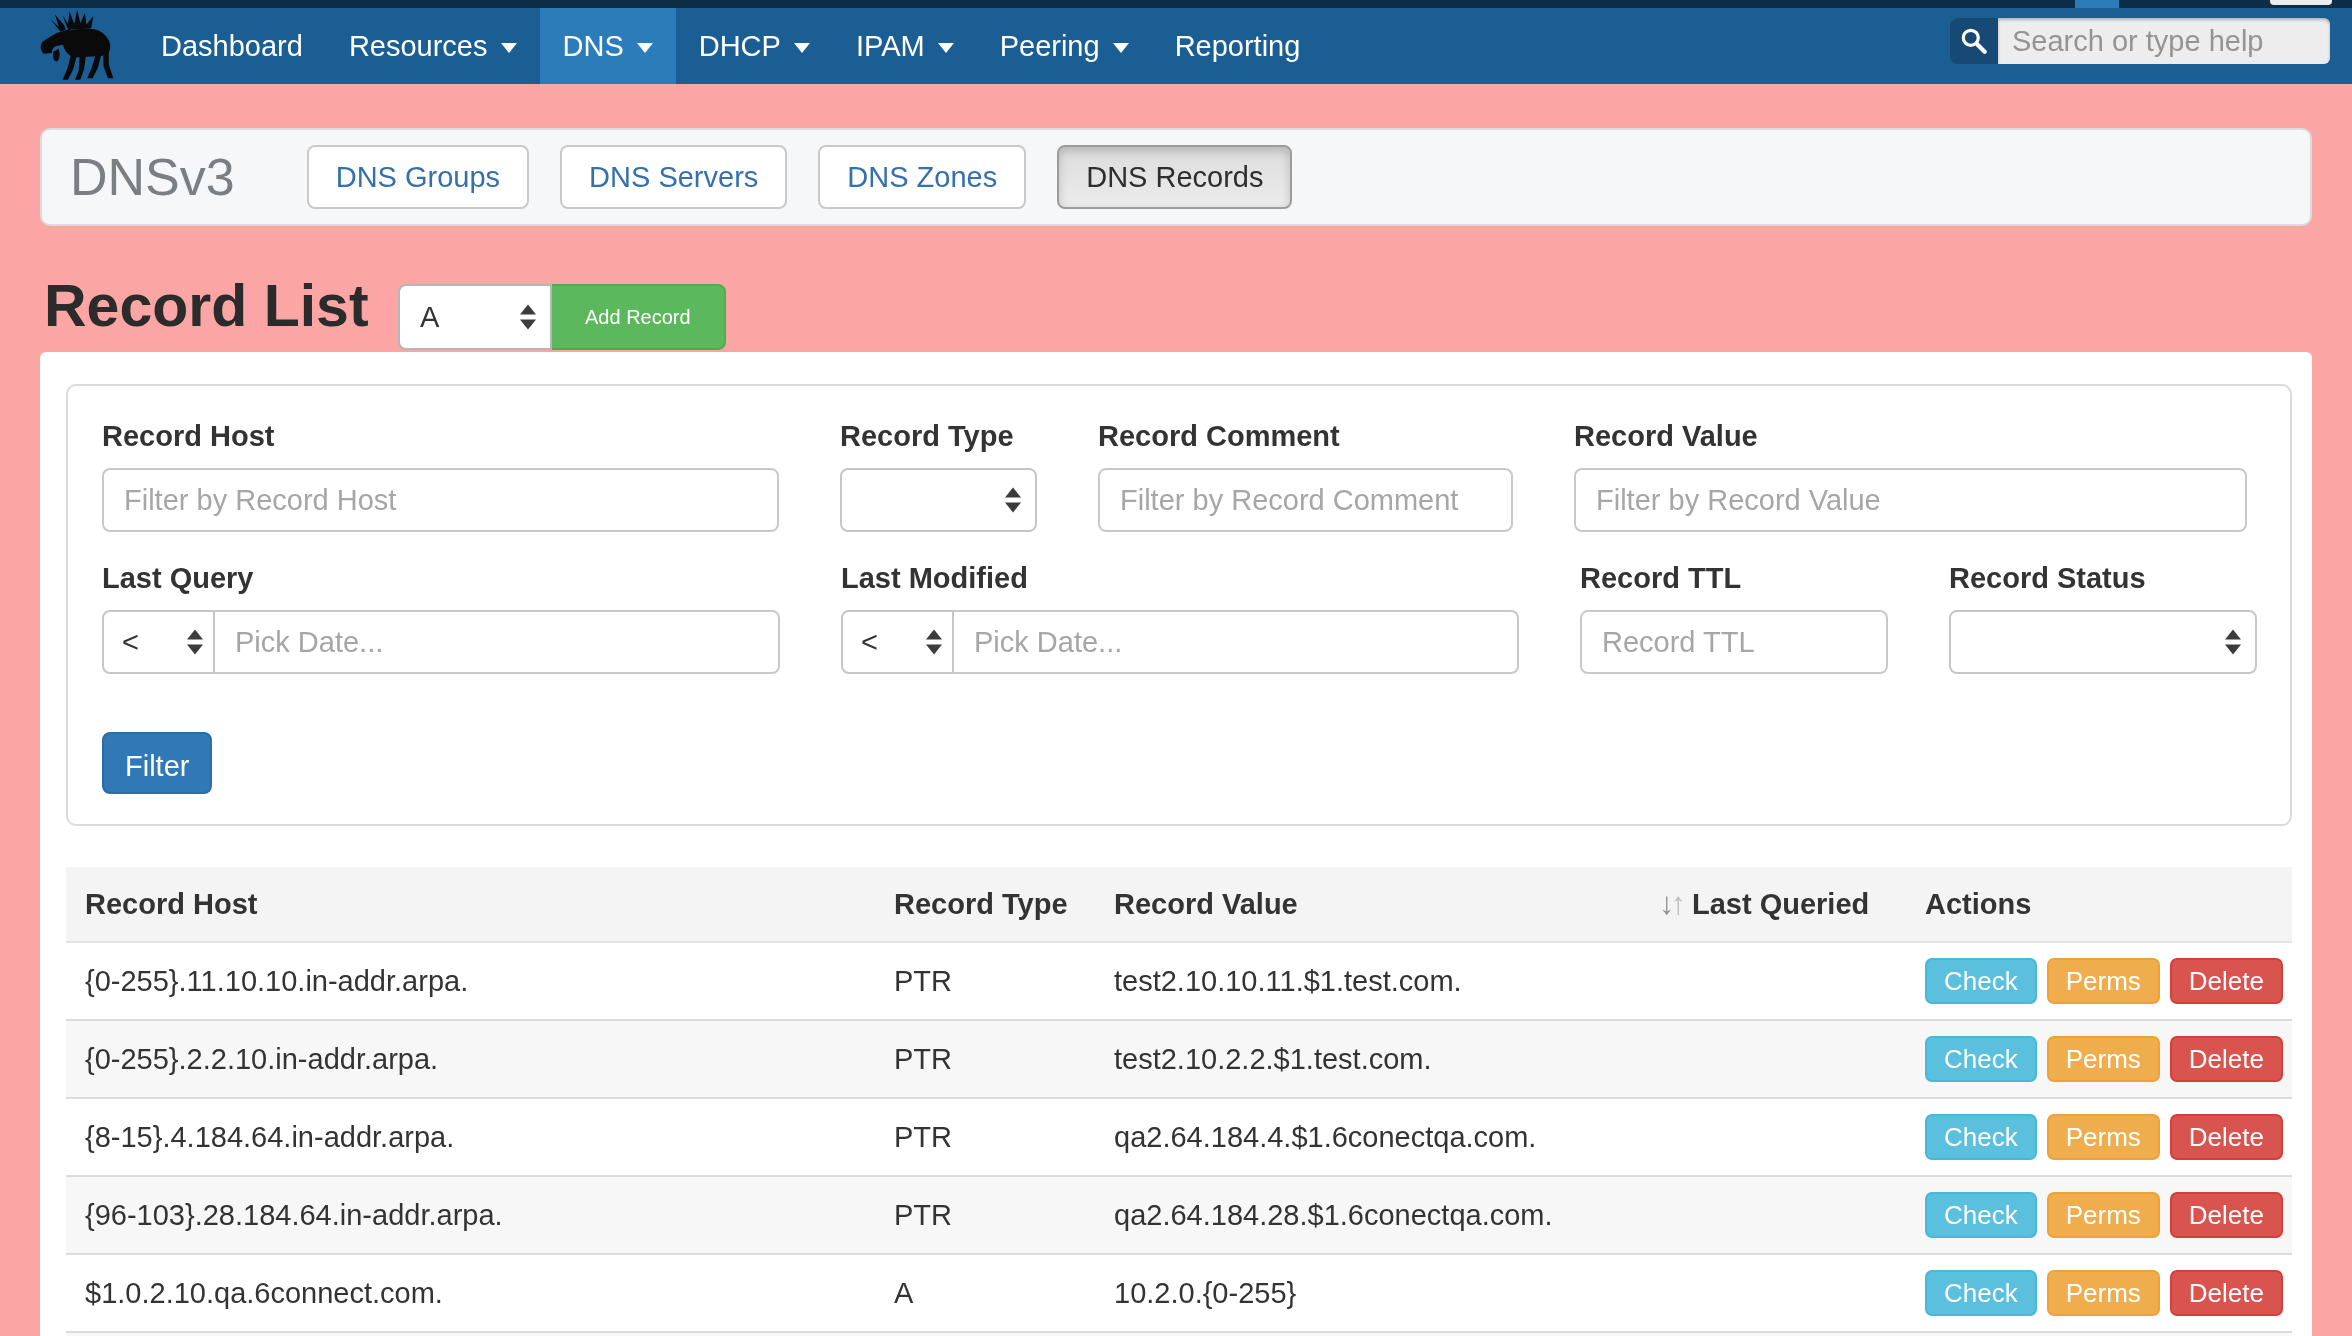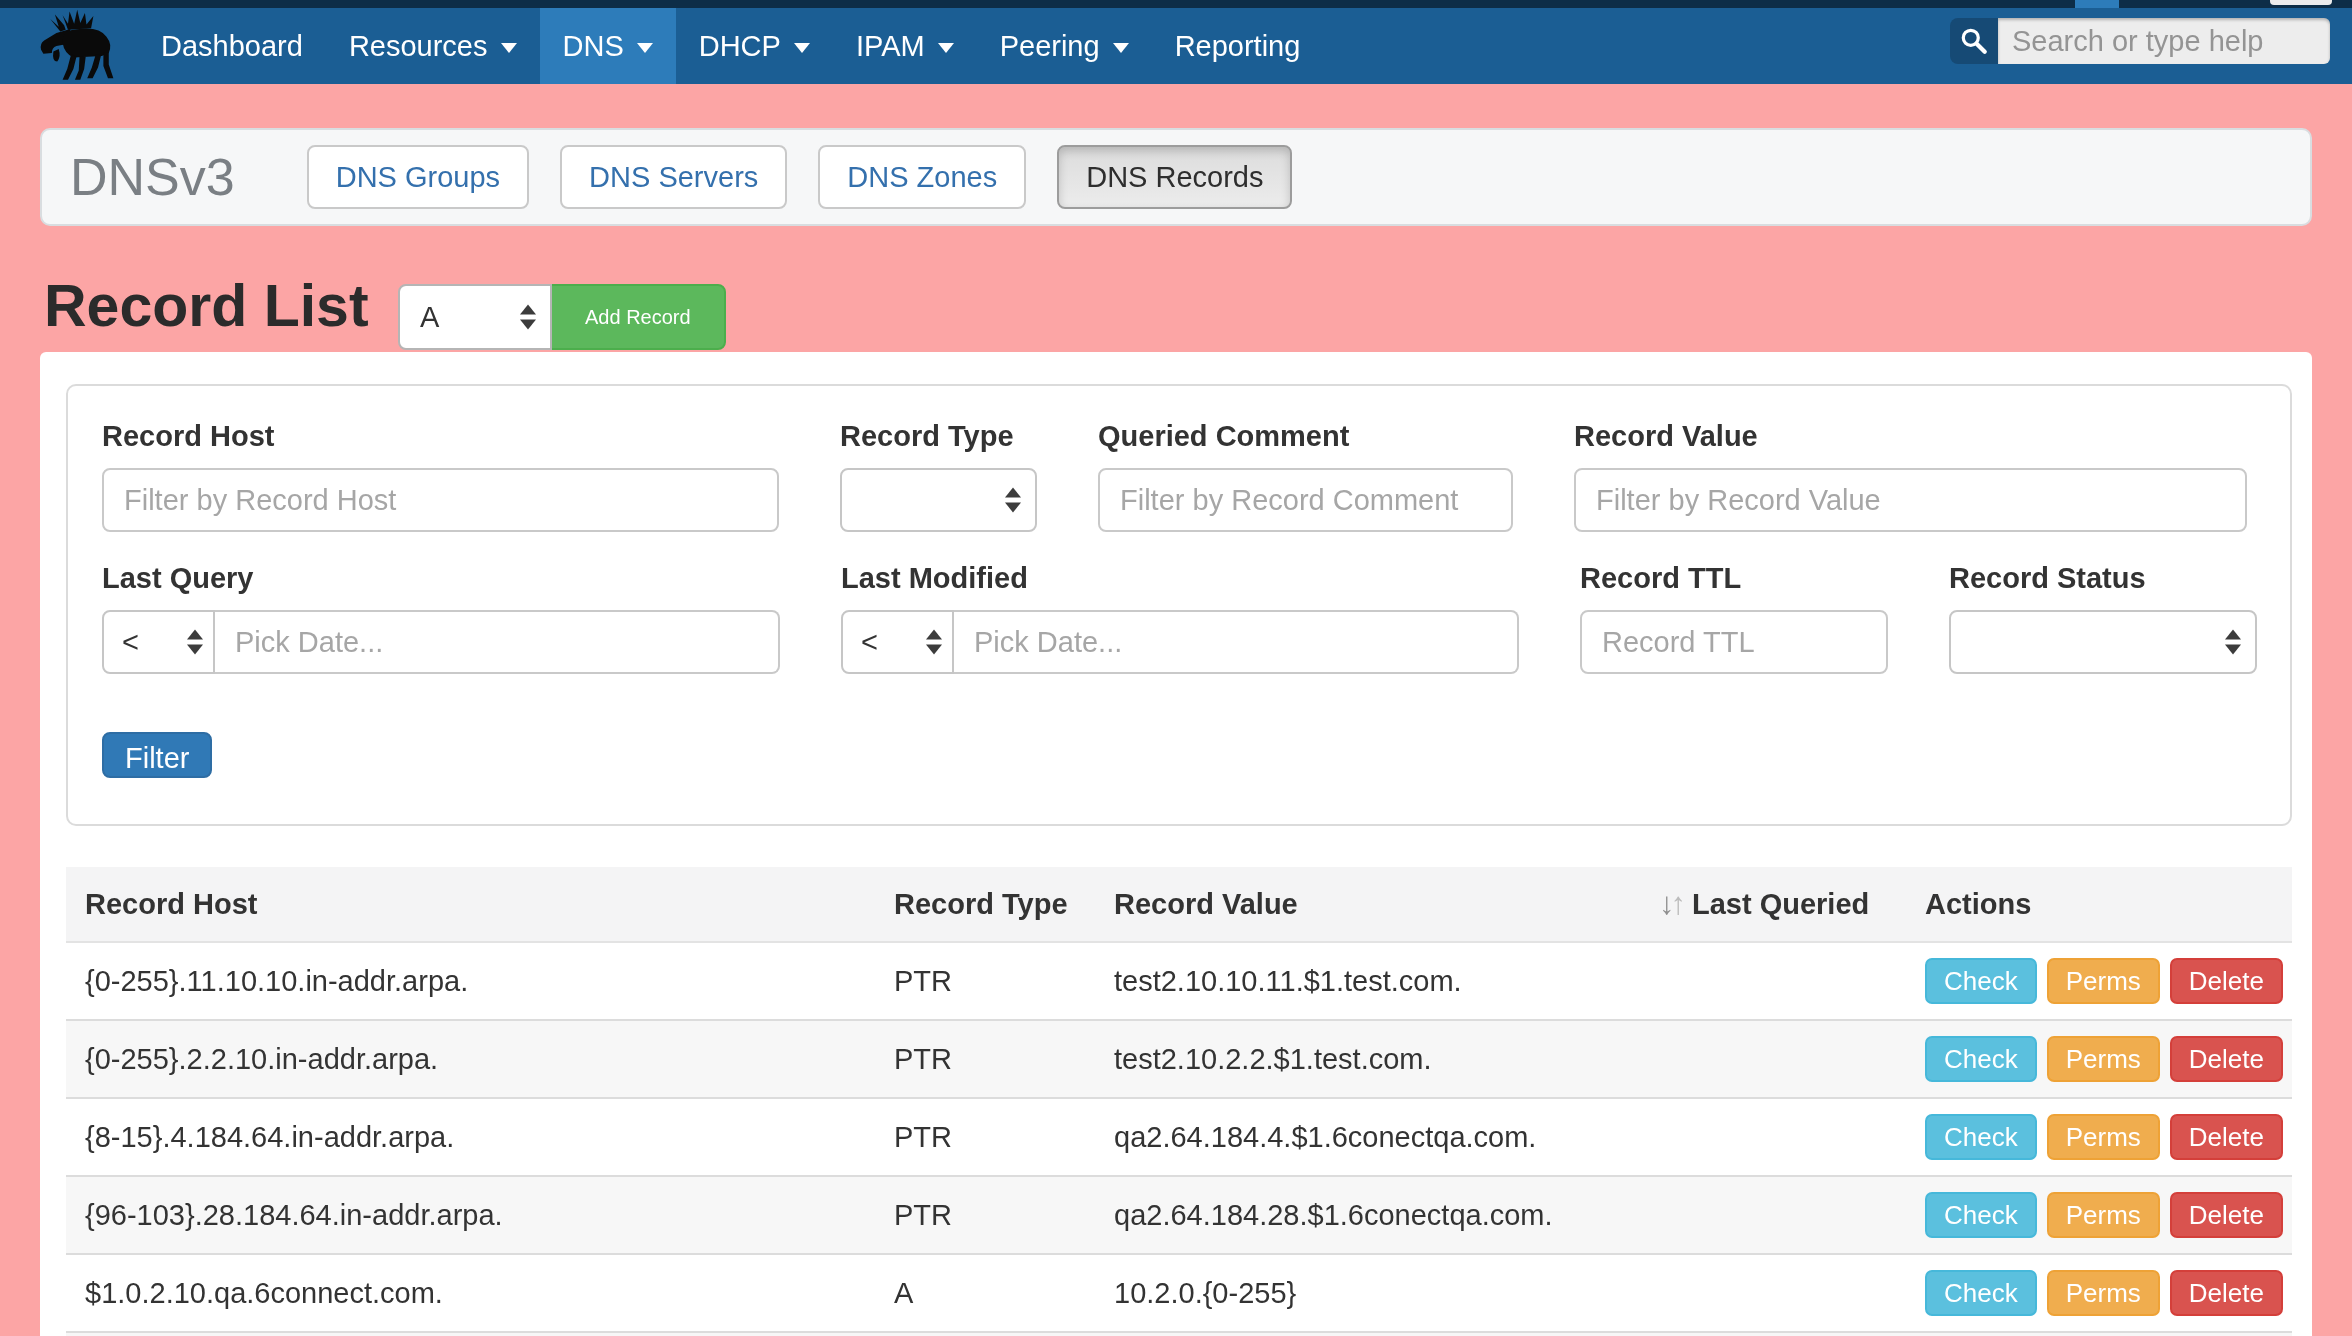--- a/index.html
+++ b/index.html
@@ -56,21 +56,21 @@
   .row2{grid-template-columns:678px 678px 308px 308px;}
   .flabel{font-size:29px;font-weight:bold;color:#333;margin-bottom:16px;height:32px;}
   .txt{height:64px;width:100%;border:2px solid #c9c9c9;border-radius:8px;padding:0 20px;font-size:29px;color:#333;
        box-sizing:border-box;background:#fff;outline:none;}
   .txt::placeholder{color:#a6a6a6;}
   .fselect.w-full{width:100%;}
   .joined{display:flex;}
   .fselect.op{width:113px;flex:none;border-radius:8px 0 0 8px;padding:0 36px 0 18px;}
   .fselect.op .stepper{right:10px;}
   .joined .txt{flex:1;border-radius:0 8px 8px 0;border-left:none;}
-  .btn-filter{margin-top:58px;height:46px;padding:8px 21px;background:#3079b6;border:2px solid #2e6da4;border-radius:8px;
+  .btn-filter{margin-top:58px;height:62px;padding:16px 21px;background:#3079b6;border:2px solid #2e6da4;border-radius:8px;
               color:#fff;font-size:29px;text-align:right;}
 
   
   .table{position:absolute;left:26px;top:515px;width:2226px;}
   .thead{display:grid;grid-template-columns:814px 220px 545px 255px 1fr;height:74px;background:#f4f4f5;
          border-bottom:2px solid #e3e3e3;align-items:center;font-weight:bold;font-size:29px;color:#333;}
   .tr{display:grid;grid-template-columns:814px 220px 545px 255px 1fr;height:76px;border-bottom:2px solid #dcdcdc;
       align-items:center;font-size:29px;color:#333;background:#fff;}
   .tr.alt{background:#f7f7f7;}
   .th,.td{display:flex;align-items:center;overflow:hidden;white-space:nowrap;}
@@ -178,21 +178,21 @@
           <input class="txt" placeholder="Filter by Record Host" style="">
         </div>
         <div class="field">
           <div class="flabel">Record Type</div>
           <div class="fselect w-full">
             <span></span>
             <span class="stepper"></span>
           </div>
         </div>
         <div class="field">
-          <div class="flabel">Queried Comment</div>
+          <div class="flabel">Record Comment</div>
           <input class="txt" placeholder="Filter by Record Comment" style="">
         </div>
         <div class="field">
           <div class="flabel">Record Value</div>
           <input class="txt" placeholder="Filter by Record Value" style="">
         </div>
       </div>
 
       <div class="frow row2">
         <div class="field">

